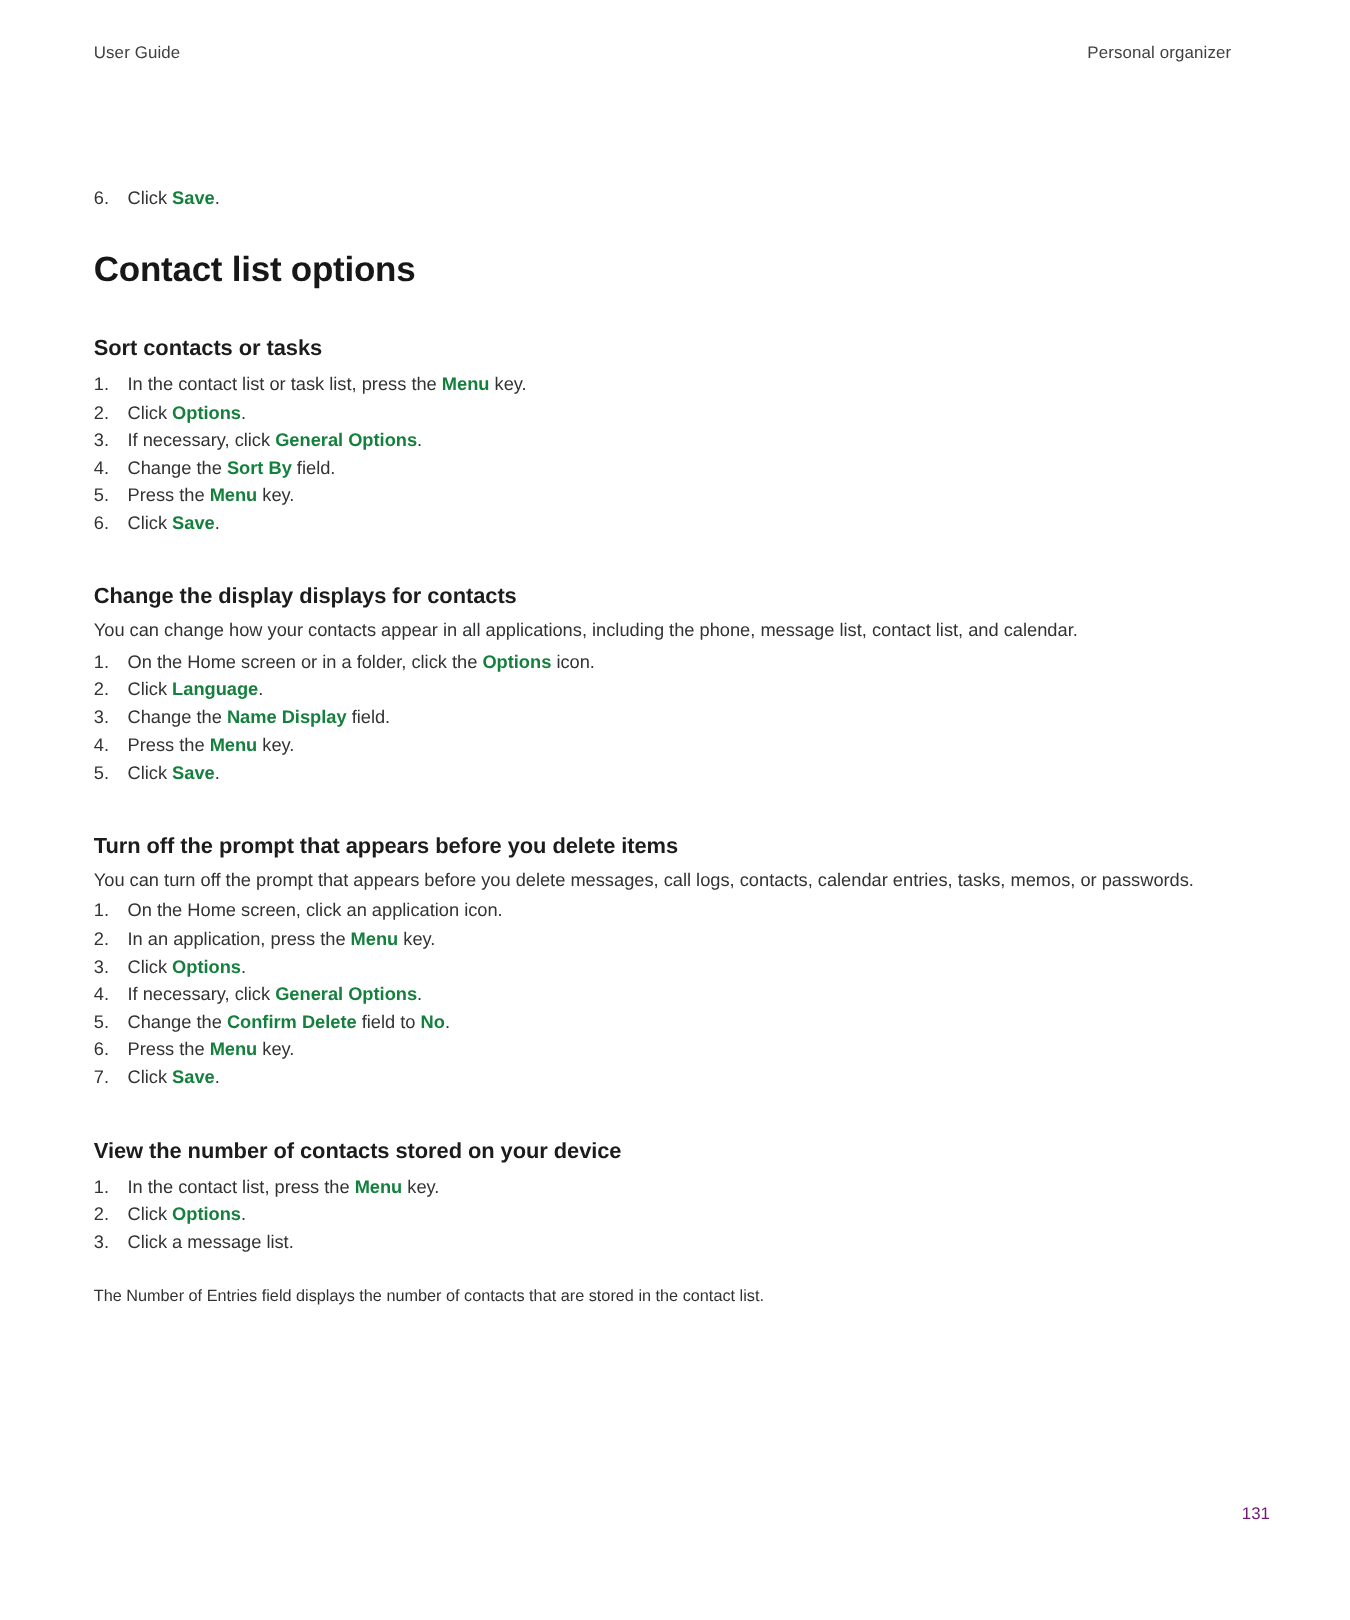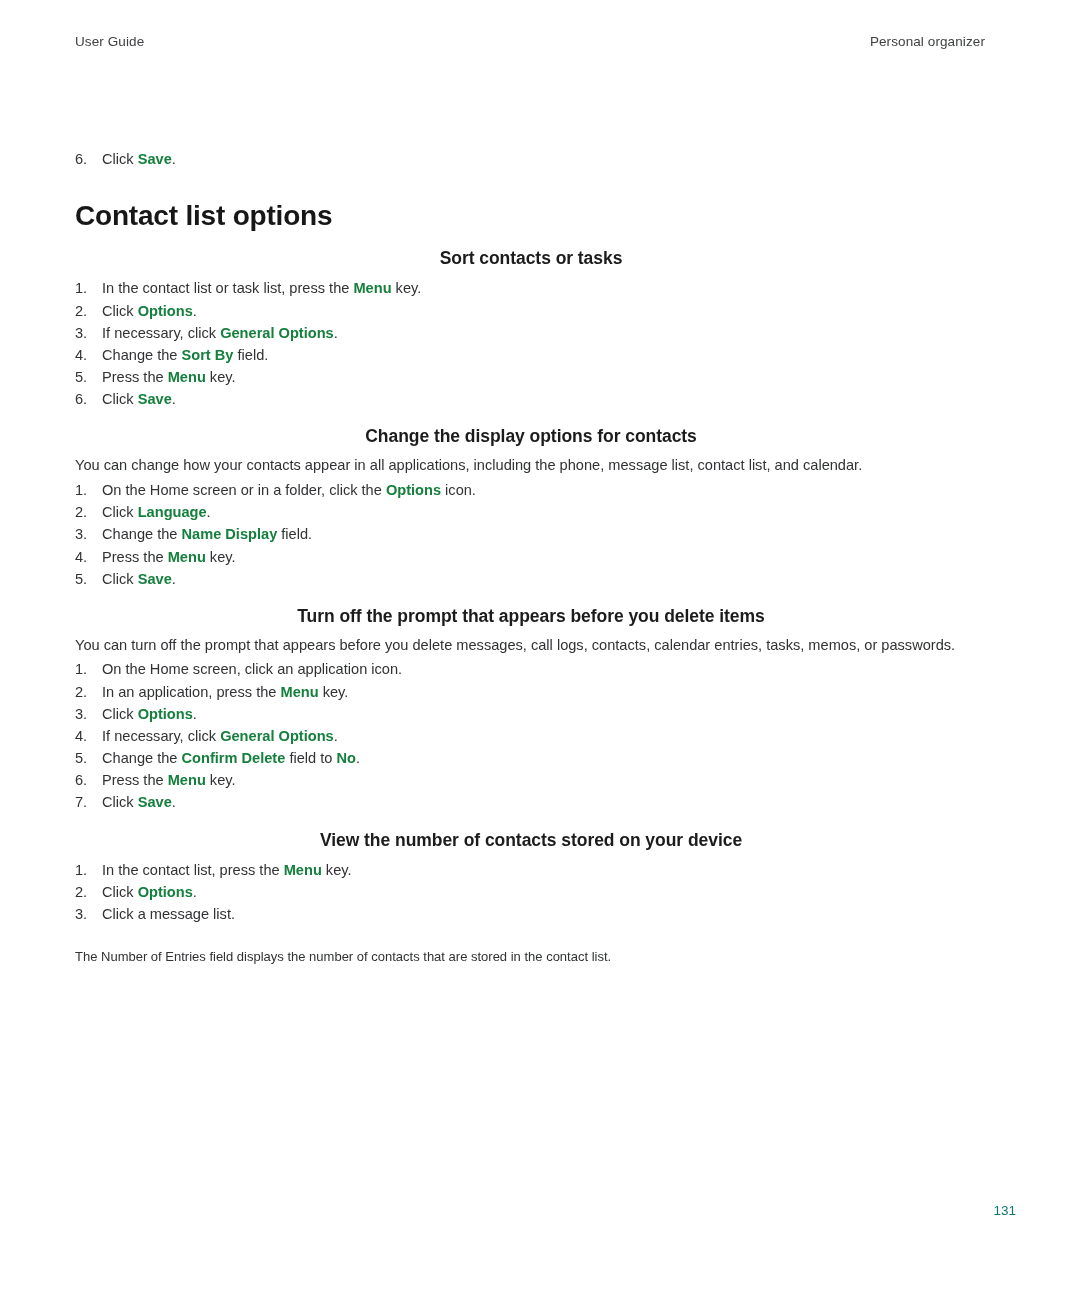--- a/index.html
+++ b/index.html
@@ -62,22 +62,21 @@
     line-height: 1.15;
   }
 
   
   .section-heading {
     font-size: 17.5px;
     font-weight: bold;
     color: #1c1c1c;
     letter-spacing: -0.05px;
     line-height: 1.2;
-    margin: 16px 0 8px 0;
-    text-align: center;
+    margin: 36px 0 8px 0;
   }
 
   
   .body-text {
     font-size: 14.6px;
     color: #313234;
     line-height: 1.48;
     margin: 0 0 2px 0;
   }
   .trailing-note {
@@ -113,21 +112,21 @@
     font-weight: bold;
     color: #15803d;
   }
 
   
   .page-number {
     position: absolute;
     bottom: 78px;
     right: 64px;
     font-size: 13.5px;
-    color: #0f766e;
+    color: #701a75;
   }
 </style>
 </head>
 <body>
 
 <div class="page">
 
   <div class="running-header">
     <span class="left">User Guide</span>
     <span class="right">Personal organizer</span>
@@ -149,21 +148,21 @@
           <ol class="steps">
             <li class="step"><span class="step-num">1.</span><span class="step-text"><span>In the contact list or task list, press the </span><b>Menu</b><span> key.</span></span></li>
             <li class="step"><span class="step-num">2.</span><span class="step-text"><span>Click </span><b>Options</b><span>.</span></span></li>
             <li class="step"><span class="step-num">3.</span><span class="step-text"><span>If necessary, click </span><b>General Options</b><span>.</span></span></li>
             <li class="step"><span class="step-num">4.</span><span class="step-text"><span>Change the </span><b>Sort By</b><span> field.</span></span></li>
             <li class="step"><span class="step-num">5.</span><span class="step-text"><span>Press the </span><b>Menu</b><span> key.</span></span></li>
             <li class="step"><span class="step-num">6.</span><span class="step-text"><span>Click </span><b>Save</b><span>.</span></span></li>
           </ol>
         </section>
         <section>
-          <h2 class="section-heading">Change the display options for contacts</h2>
+          <h2 class="section-heading">Change the display displays for contacts</h2>
           <p class="body-text">You can change how your contacts appear in all applications, including the phone, message list, contact list, and calendar.</p>
           <ol class="steps">
             <li class="step"><span class="step-num">1.</span><span class="step-text"><span>On the Home screen or in a folder, click the </span><b>Options</b><span> icon.</span></span></li>
             <li class="step"><span class="step-num">2.</span><span class="step-text"><span>Click </span><b>Language</b><span>.</span></span></li>
             <li class="step"><span class="step-num">3.</span><span class="step-text"><span>Change the </span><b>Name Display</b><span> field.</span></span></li>
             <li class="step"><span class="step-num">4.</span><span class="step-text"><span>Press the </span><b>Menu</b><span> key.</span></span></li>
             <li class="step"><span class="step-num">5.</span><span class="step-text"><span>Click </span><b>Save</b><span>.</span></span></li>
           </ol>
         </section>
         <section>

